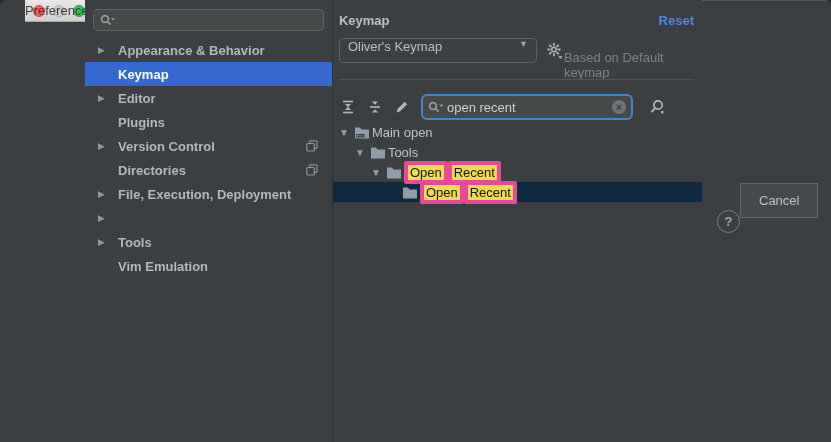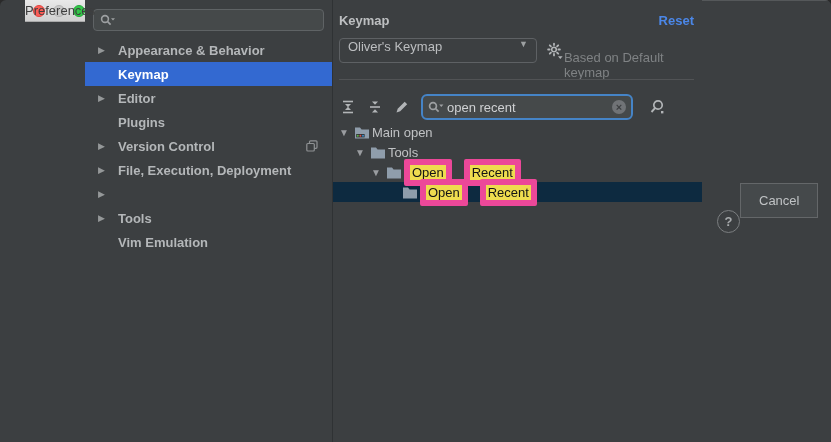--- a/index.html
+++ b/index.html
@@ -74,22 +74,22 @@
   }
   .shortcutbtn{margin-left:13px;width:22px;height:22px;display:flex;align-items:center;justify-content:center;cursor:pointer;}
   
   .tree{margin-top:1px;flex:1;}
   .trow{height:20px;display:flex;align-items:center;cursor:default;}
   .trow.selected{background:#0d2a40;}
   .trow .tri{width:17px;flex:0 0 17px;font-size:10px;color:#9a9da0;text-align:left;padding-left:2px;}
   .trow .ticon{width:16px;flex:0 0 16px;margin-right:2px;display:flex;align-items:center;}
   .trow .tlabel{color:#c0c2c4;white-space:nowrap;}
   .chip{
-    display:inline-block;background:#efdc4f;border:6px solid #ec4899;border-radius:2px;
-    color:#141414;padding:0 2px;line-height:15px;margin-right:12px;
+    display:inline-block;background:#efdc4f;border:4px solid #ec4899;border-radius:2px;
+    color:#141414;padding:0 2px;line-height:15px;margin-right:0;
   }
   .lvl0{padding-left:4px;} .lvl1{padding-left:20px;} .lvl2{padding-left:36px;} .lvl3{padding-left:52px;}
   
   .footer{
     flex:0 0 46px;border-top:1px solid #55585a;display:flex;align-items:center;
     padding:0 15px;background:#3c3f41;
   }
   .helpbtn{
     width:23px;height:23px;border-radius:50%;border:1px solid #7b7e80;color:#a7aaac;
     display:flex;align-items:center;justify-content:center;font-size:13px;font-weight:700;cursor:pointer;
@@ -140,20 +140,30 @@
           <span class="tri">▶</span>
           <span class="lbl">Editor</span>
         </div>
         <div class="nav-item">
           <span class="tri"></span>
           <span class="lbl">Plugins</span>
         </div>
         <div class="nav-item">
           <span class="tri">▶</span>
           <span class="lbl">Version Control</span>
+          <span class="scope">
+            <svg width="12" height="12" viewBox="0 0 12 12">
+              <rect x="3.5" y="0.8" width="7.5" height="7.5" rx="1" fill="none" stroke="#9da0a2" stroke-width="1.2"></rect>
+              <rect x="0.8" y="3.5" width="7.5" height="7.5" rx="1" fill="#3c3f41" stroke="#9da0a2" stroke-width="1.2"></rect>
+            </svg>
+          </span>
+        </div>
+        <div class="nav-item">
+          <span class="tri"></span>
+          <span class="lbl">Directories</span>
           <span class="scope">
             <svg width="12" height="12" viewBox="0 0 12 12">
               <rect x="3.5" y="0.8" width="7.5" height="7.5" rx="1" fill="none" stroke="#9da0a2" stroke-width="1.2"></rect>
               <rect x="0.8" y="3.5" width="7.5" height="7.5" rx="1" fill="#3c3f41" stroke="#9da0a2" stroke-width="1.2"></rect>
             </svg>
           </span>
         </div>
         <div class="nav-item">
           <span class="tri">▶</span>
           <span class="lbl">File, Execution, Deployment</span>

